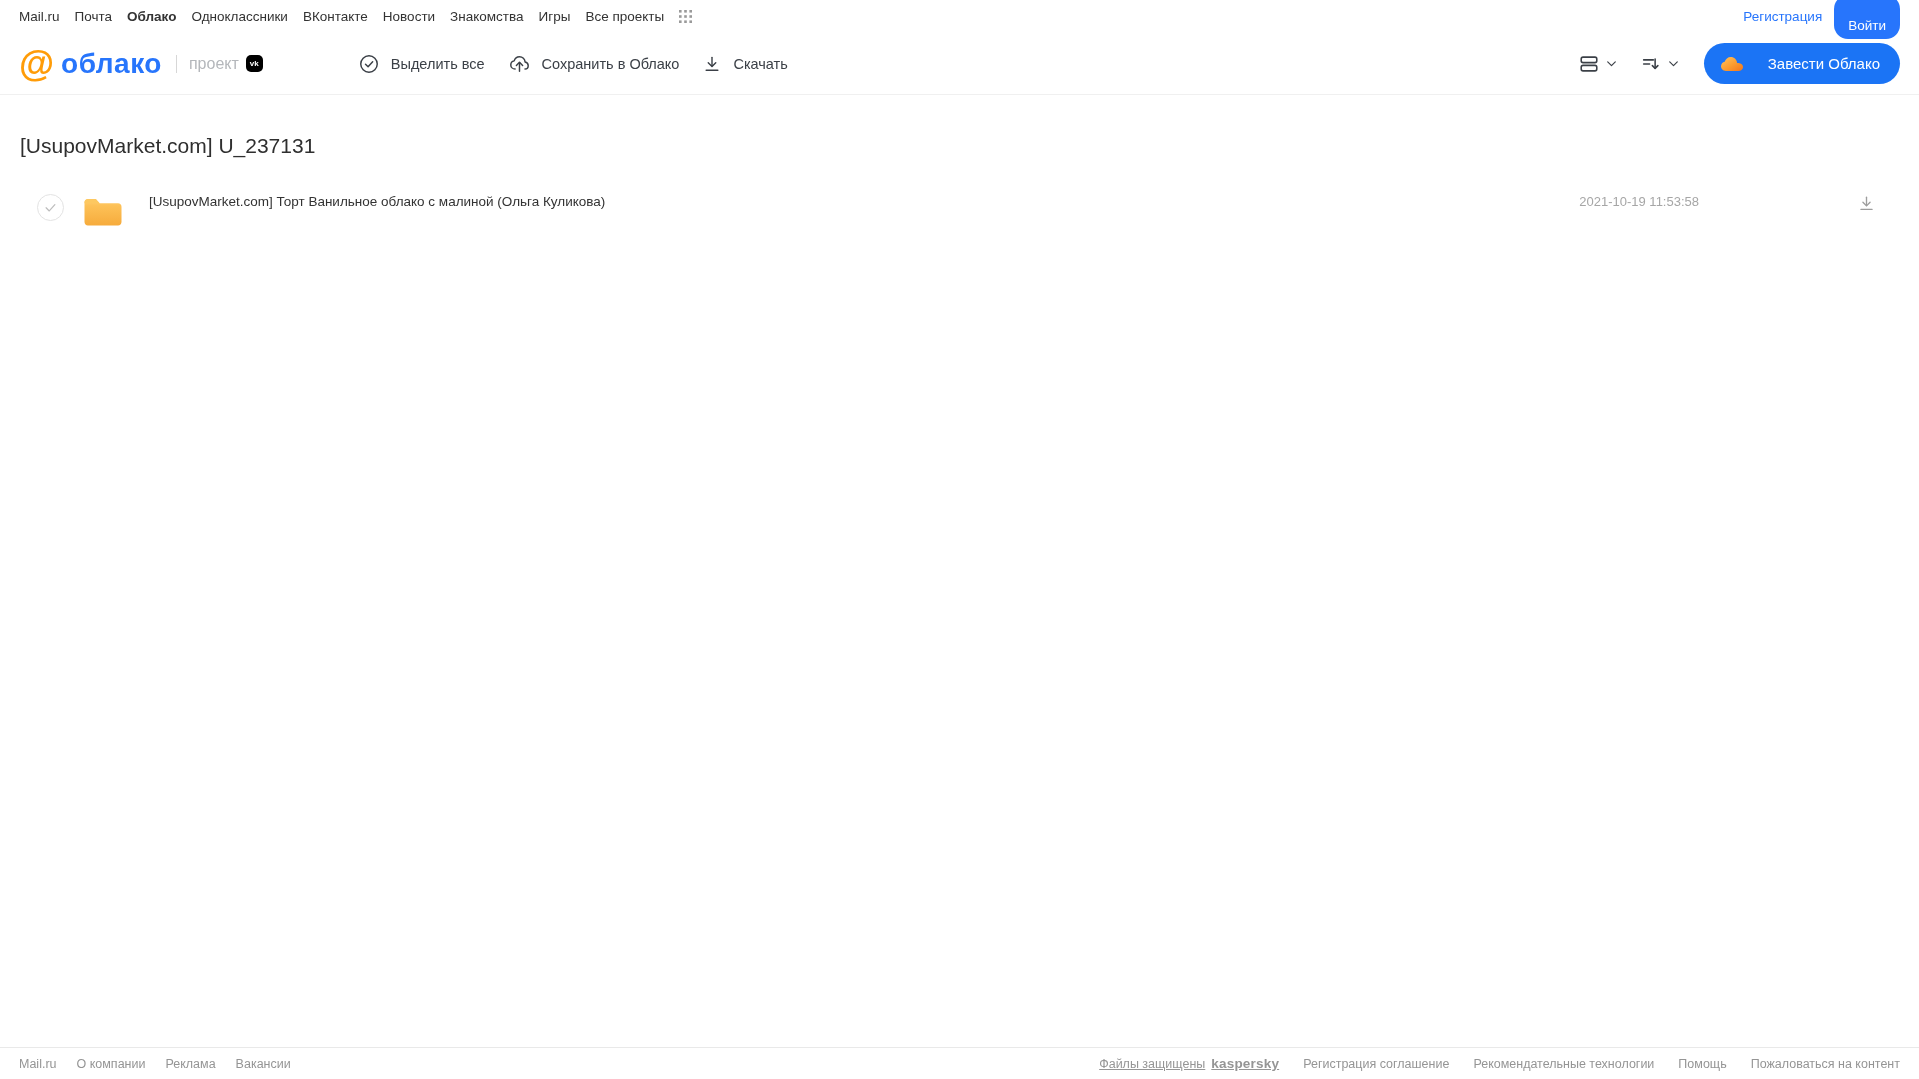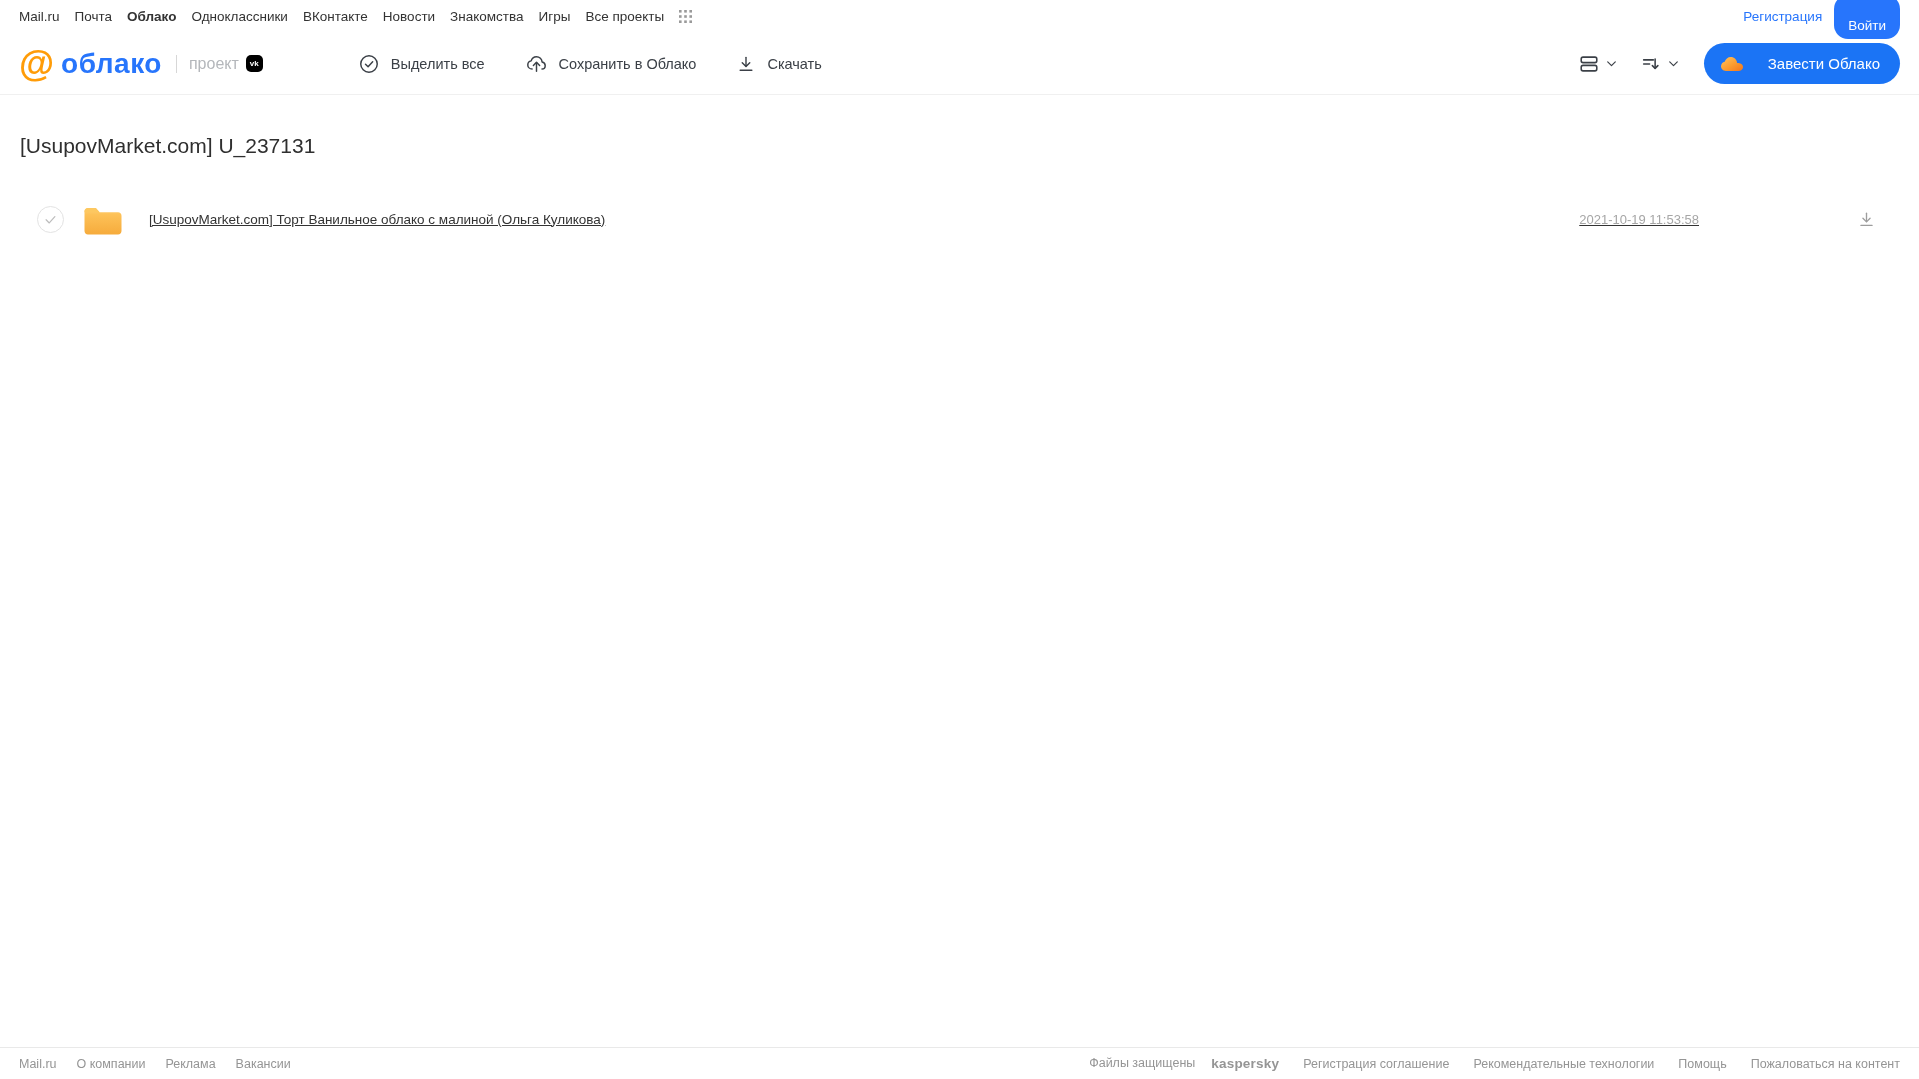--- a/index.html
+++ b/index.html
@@ -44,21 +44,21 @@
   }
   .logo-text { color: #2775fc; font-size: 28px; font-weight: 700; letter-spacing: .5px; }
   .logo-sep { width: 1px; height: 18px; background: #d7d7d7; margin: 0 12px 0 14px; }
   .logo-project { color: #b4b7bb; font-size: 16px; margin-right: 7px; }
   .vk-badge {
     width: 17px; height: 17px; border-radius: 5px; background: #000000;
     color: #fff; font-size: 8px; font-weight: 700;
     display: inline-flex; align-items: center; justify-content: center;
   }
 
-  .actions { display: flex; align-items: center; gap: 40px; margin-left: 95px; }
+  .actions { display: flex; align-items: center; gap: 23px; margin-left: 95px; }
   .action-btn {
     display: flex; align-items: center; gap: 11px;
     background: none; border: none; cursor: pointer;
     font-family: inherit; font-size: 14.5px; color: #3b4047;
   }
   .action-btn svg { stroke: #3b4047; }
 
   .toolbar-right { margin-left: auto; display: flex; align-items: center; gap: 22px; }
   .icon-btn {
     display: flex; align-items: center; gap: 5px;
@@ -71,24 +71,23 @@
     font-family: inherit; font-size: 15px;
     height: 41px; border-radius: 21px; padding: 0 20px 0 16px;
     margin-left: 2px;
   }
 
   
   .main { flex: 1 1 auto; padding: 27px 19px 0; }
   .page-title { font-size: 21px; font-weight: 400; color: #2f2f2f; margin: 12px 0 36px 1px; }
 
   .file-row {
-    display: flex; align-items: center;
+    display: flex; align-items: flex-start;
     height: 50px; padding: 0 18px 0 18px;
     cursor: pointer;
-    text-decoration: underline;
   }
   .row-check {
     width: 27px; height: 27px; border-radius: 50%;
     border: 1px solid #e3e3e3; background: #fff;
     display: inline-flex; align-items: center; justify-content: center;
     flex: 0 0 27px; cursor: pointer;
   }
   .folder-icon { margin-left: 19px; display: inline-flex; }
   .file-name {
     margin-left: 26px; font-size: 13.5px; color: #333;
@@ -104,21 +103,21 @@
   .footer {
     flex: 0 0 32px; height: 32px;
     border-top: 1px solid #e9e9e9;
     display: flex; align-items: center;
     padding: 0 19px;
     font-size: 12.5px; color: #959595;
   }
   .footer a { color: #959595; text-decoration: none; cursor: pointer; }
   .footer-left { display: flex; align-items: center; gap: 20px; }
   .footer-right { margin-left: auto; display: flex; align-items: center; gap: 24px; }
-  .kaspersky-wrap { display: flex; align-items: flex-start; gap: 16px; }
+  .kaspersky-wrap { display: flex; align-items: flex-end; gap: 6px; text-decoration: underline; }
   .kaspersky { color: #009982; font-weight: 700; font-size: 13.5px; letter-spacing: .2px; }
 </style>
 </head>
 <body>
 
 <div class="page">
 
   <header class="topbar">
     <nav class="topbar-left">
       <a>Mail.ru</a>

